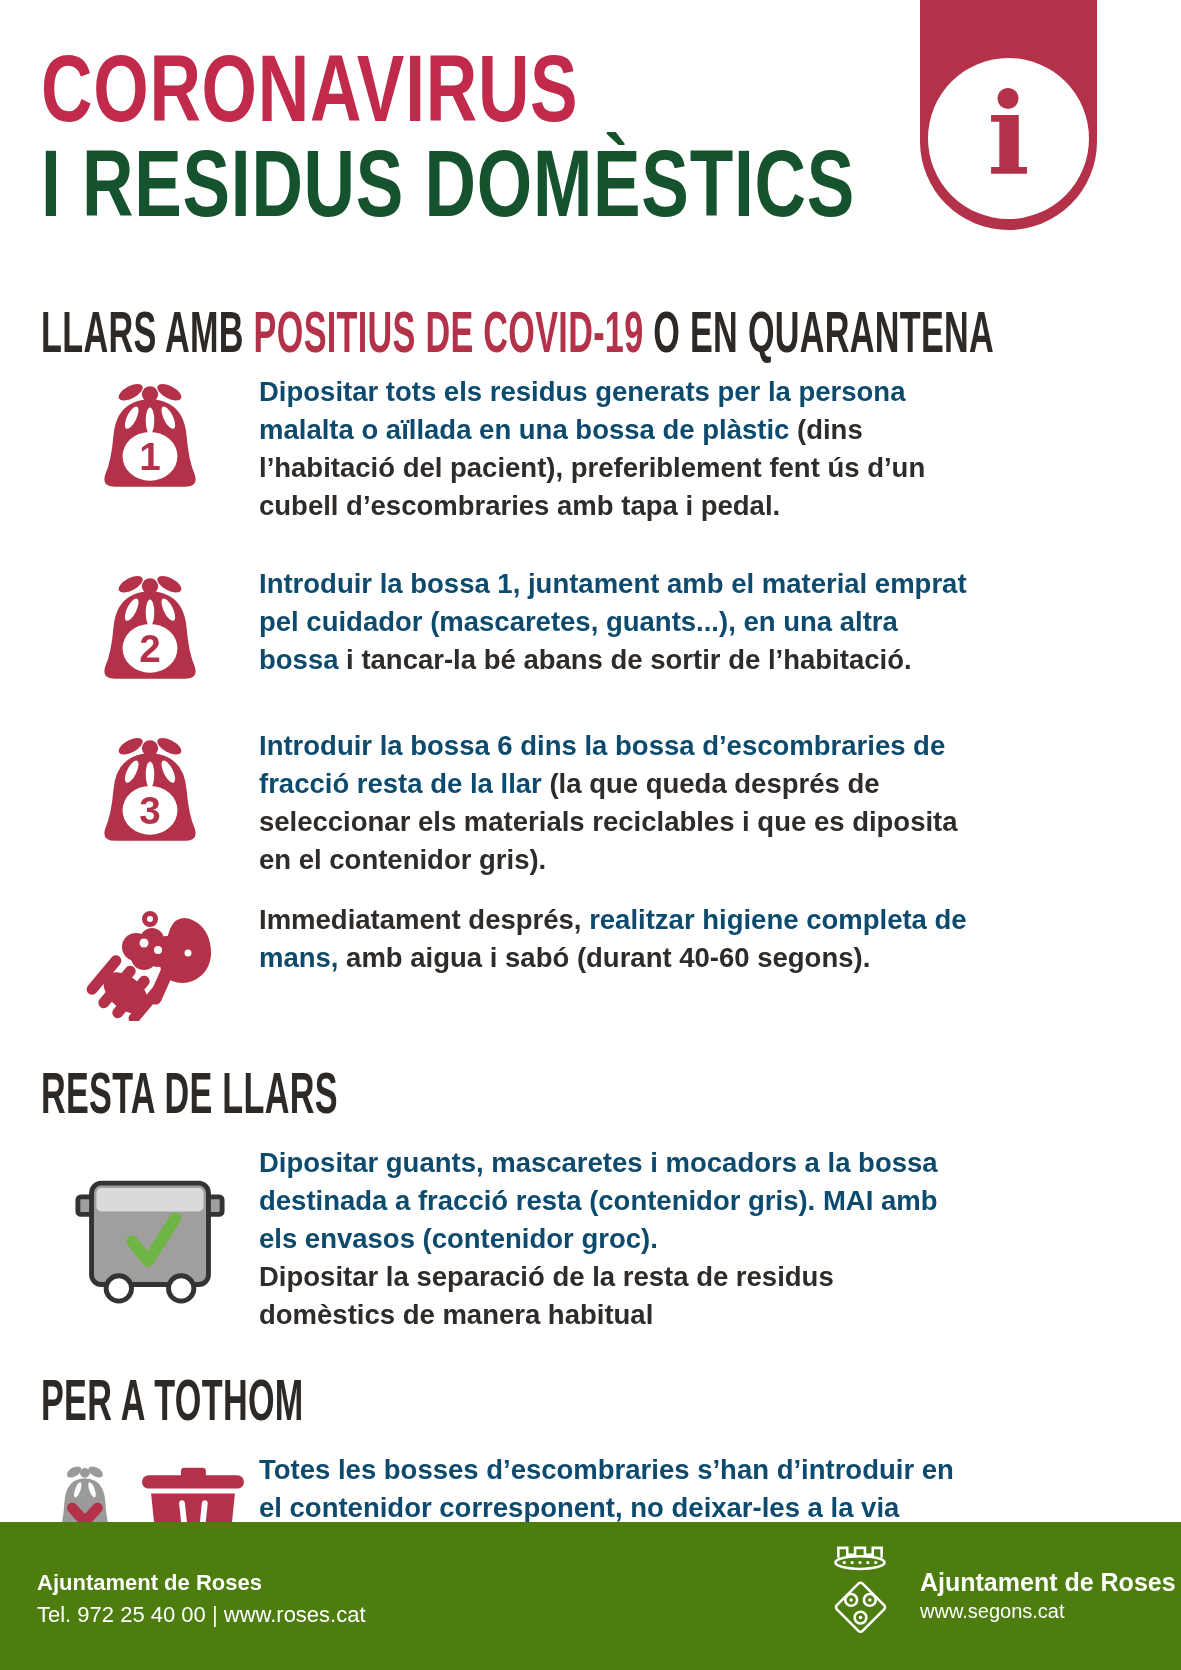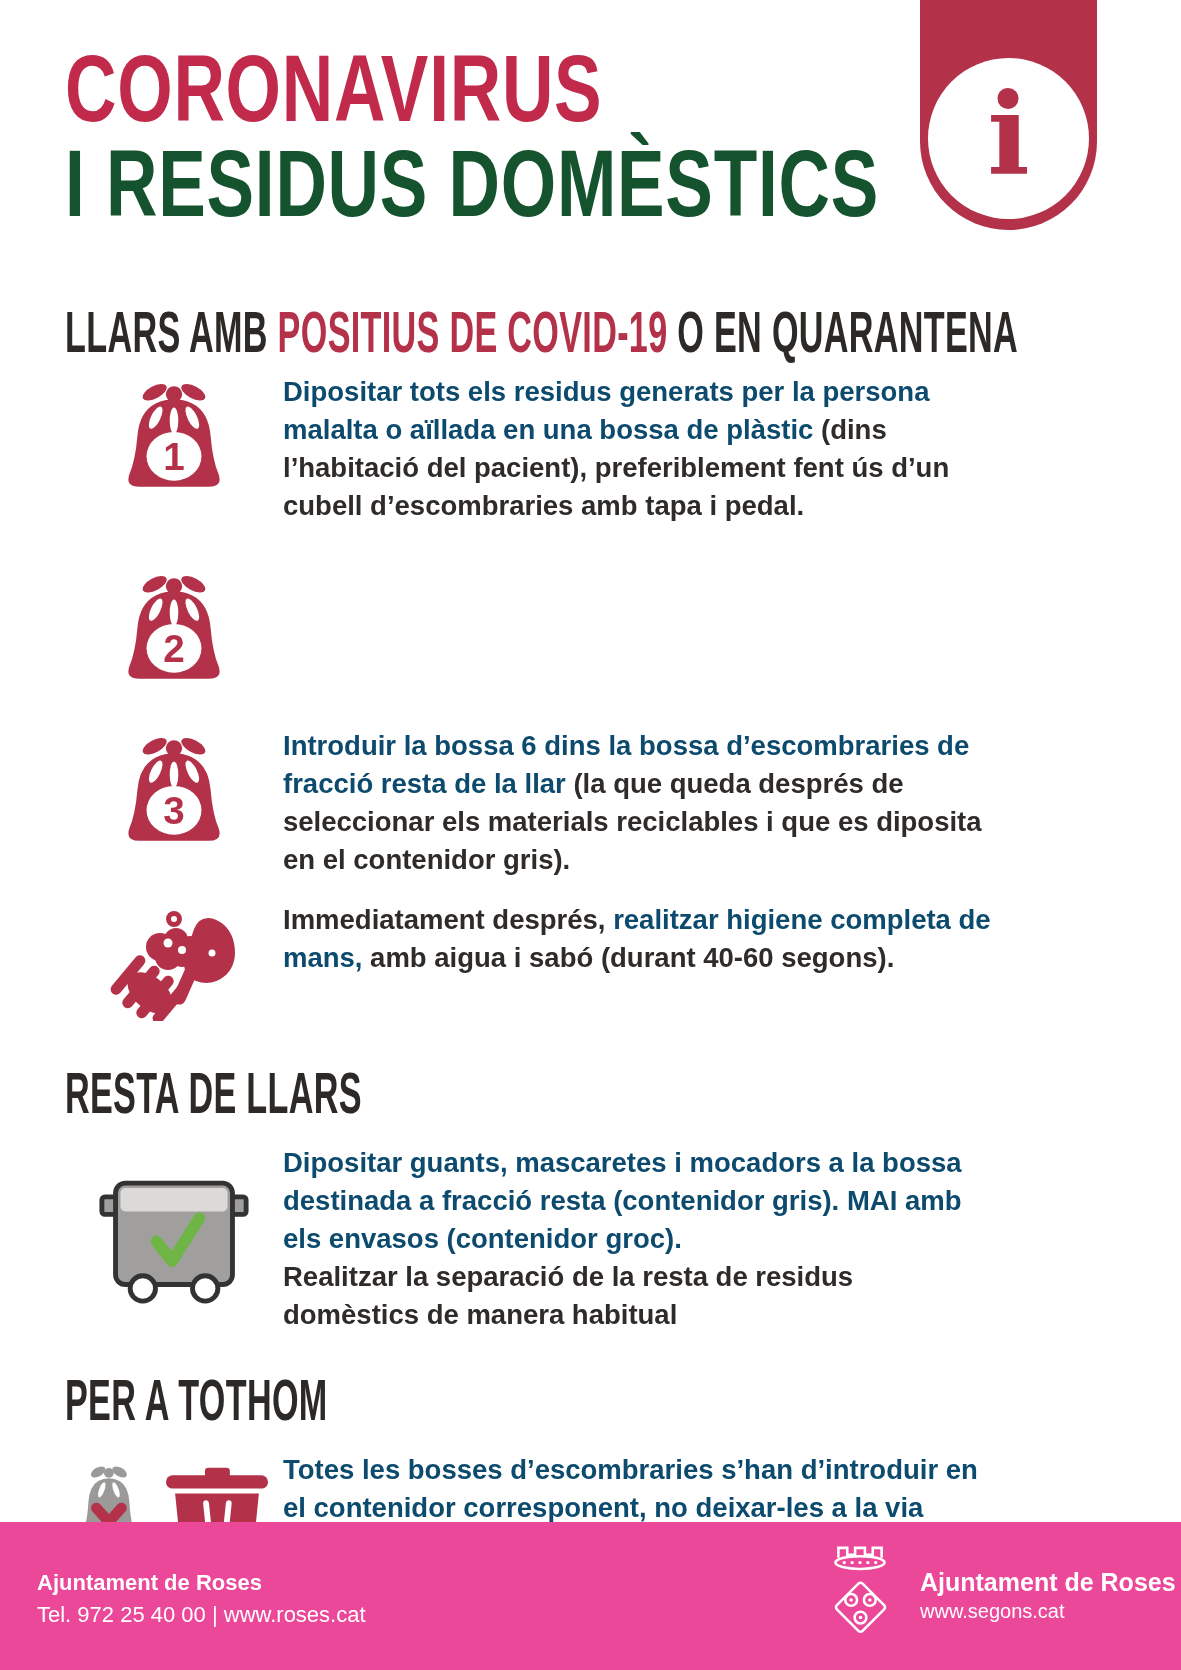--- a/index.html
+++ b/index.html
@@ -18,21 +18,21 @@
   .ribbon-circle{
     position:absolute;left:8px;top:58px;width:161px;height:161px;
     background:#fff;border-radius:50%;
     display:flex;align-items:center;justify-content:center;
   }
   .info-i{
     font-family:"DejaVu Serif","Liberation Serif",serif;
     font-weight:700;font-size:112px;line-height:1;color:#b43249;margin-top:-8px;
   }
   
-  .content{position:absolute;top:0;left:0;width:1181px;box-sizing:border-box;padding:42px 0 0 65px;}
+  .content{position:absolute;top:0;left:0;width:1181px;box-sizing:border-box;padding:42px 0 0 41px;}
   .condense{display:inline-block;transform:scaleX(0.75);transform-origin:0 50%;white-space:nowrap;}
   .condense-h{display:inline-block;transform:scaleX(0.60);transform-origin:0 50%;white-space:nowrap;}
   .title-line{font-weight:700;letter-spacing:1px;}
   .t1{font-size:95px;line-height:92px;color:#c12a4b;}
   .t2{font-size:95px;line-height:98px;color:#14532d;}
   .section-heading{
     font-weight:700;font-size:57px;line-height:57px;color:#2d2926;letter-spacing:0.5px;
   }
   .sh1{margin-top:72px;margin-bottom:12px;}
   .sh2{margin-top:0;margin-bottom:22px;}
@@ -42,21 +42,21 @@
   .step-text{font-size:27.5px;font-weight:700;line-height:38px;color:#2f2b29;}
   .red{color:#0c4a6e;}
   .block{display:block;}
   .mb1{margin-bottom:40px;}
   .mb2{margin-bottom:40px;}
   .mb3{margin-bottom:22px;}
   .mb4{margin-bottom:44px;}
   .mb5{margin-bottom:38px;}
   
   .footer{
-    position:absolute;left:0;bottom:0;width:1181px;height:148px;background:#ec4899;
+    position:absolute;left:0;bottom:0;width:1181px;height:148px;background:#4d7c0f;
   }
   .footer-left{position:absolute;left:37px;top:46px;color:#fff;}
   .footer-left .org{font-size:22px;font-weight:700;line-height:30px;}
   .footer-left .contact{font-size:22px;font-weight:400;line-height:34px;}
   .footer-right{position:absolute;left:818px;top:18px;display:flex;align-items:center;gap:18px;color:#fff;}
   .footer-right .org{font-size:25px;font-weight:700;line-height:32px;}
   .footer-right .web{font-size:20px;font-weight:400;line-height:26px;}
   svg{display:block;}
 </style>
 </head>
@@ -116,20 +116,23 @@
           <path d="M42 22 Q60 14 78 22 Q94 30 96 54 Q98 78 104 92 Q108 104 94 104 L26 104 Q12 104 16 92 Q22 78 24 54 Q26 30 42 22 Z"></path>
         </g>
         <g fill="#fff">
           <ellipse cx="42" cy="36" rx="4.6" ry="12" transform="rotate(26 42 36)"></ellipse>
           <ellipse cx="60" cy="39" rx="4.2" ry="13"></ellipse>
           <ellipse cx="78" cy="36" rx="4.6" ry="12" transform="rotate(-26 78 36)"></ellipse>
           <ellipse cx="60" cy="74" rx="27" ry="24"></ellipse>
         </g>
         <text x="60" y="87" text-anchor="middle" font-size="38" font-weight="bold" fill="#b43249">2</text>
       </svg>
+    </div>
+    <div class="step-text">
+      <span class="red">Introduir la bossa 1, juntament amb el material emprat pel cuidador (mascaretes, guants...), en una altra bossa</span><span> i tancar-la bé abans de sortir de l’habitació.</span>
     </div>
   </div>
 
   <div class="step mb3">
     <div class="icon-cell">
       <svg width="122" height="114" viewBox="0 0 120 112">
         <g fill="#b43249">
           <ellipse cx="41" cy="11" rx="13" ry="6" transform="rotate(-28 41 11)"></ellipse>
           <ellipse cx="79" cy="11" rx="13" ry="6" transform="rotate(28 79 11)"></ellipse>
           <circle cx="60" cy="13" r="8"></circle>
@@ -188,21 +191,21 @@
         <rect x="138" y="46" width="16" height="18" rx="3" fill="#a09f9e" stroke="#333333" stroke-width="5"></rect>
         <rect x="20" y="32" width="120" height="104" rx="10" fill="#a09f9e" stroke="#333333" stroke-width="5"></rect>
         <rect x="25" y="37" width="110" height="24" rx="5" fill="#dbdad9"></rect>
         <circle cx="48" cy="140" r="13" fill="#ffffff" stroke="#333333" stroke-width="5"></circle>
         <circle cx="112" cy="140" r="13" fill="#ffffff" stroke="#333333" stroke-width="5"></circle>
         <path d="M62 92 L78 112 L106 68" fill="none" stroke="#6fb546" stroke-width="12" stroke-linecap="round" stroke-linejoin="round"></path>
       </svg>
     </div>
     <div class="step-text">
       <span class="red">Dipositar guants, mascaretes i mocadors a la bossa destinada a fracció resta (contenidor gris). MAI amb els envasos (contenidor groc).</span>
-      <span class="block">Realitzar la separació de la resta de residus domèstics de manera habitual</span>
+      <span class="block">Dipositar la separació de la resta de residus domèstics de manera habitual</span>
     </div>
   </div>
 
   <div class="section-heading sh2">
     <span class="condense-h">PER A TOTHOM</span>
   </div>
 
   <div class="step">
     <div class="icon-cell">
       <svg width="66" height="108" viewBox="0 0 74 112">

